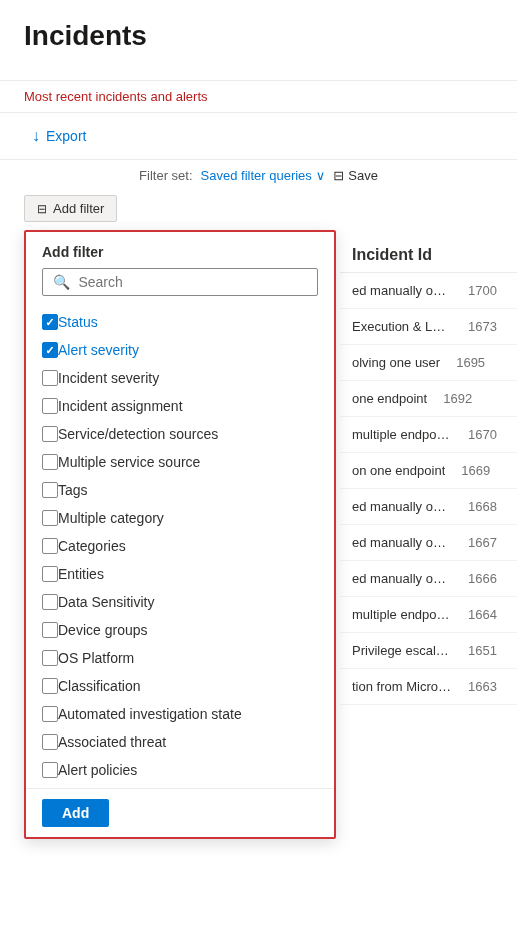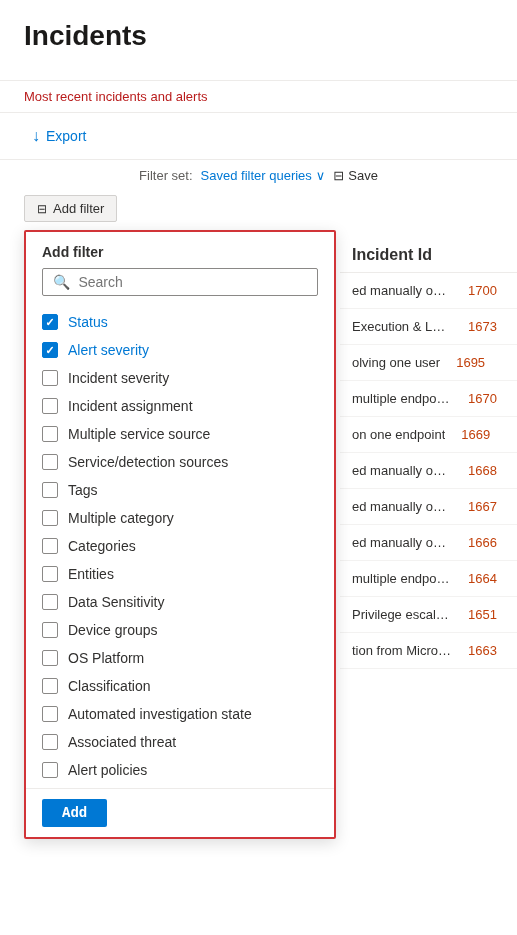--- a/index.html
+++ b/index.html
@@ -154,21 +154,21 @@
     .filter-list {
       list-style: none;
       padding: 4px 0;
       max-height: 520px;
       overflow-y: auto;
     }
 
     .filter-list-item {
       display: flex;
       align-items: flex-start;
-      gap: 10px;
+      gap: 0;
       padding: 6px 16px;
       cursor: pointer;
     }
 
     .checkbox {
       width: 16px;
       height: 16px;
       border: 1px solid #8a8886;
       border-radius: 2px;
       display: flex;
@@ -206,21 +206,21 @@
 
     .add-btn {
       background: #0078d4;
       color: #fff;
       border: none;
       border-radius: 2px;
       padding: 6px 20px;
       font-size: 14px;
       font-weight: 600;
       cursor: pointer;
-      font-family: Liberation Mono, monospace;
+      font-family: Liberation Sans, sans-serif;
     }
 
     
     .bg-table {
       padding: 8px 0;
       margin-left: 340px;
     }
 
     .table-header {
       font-size: 16px;
@@ -242,21 +242,21 @@
       font-size: 13px;
       color: #323130;
       white-space: nowrap;
       overflow: hidden;
       text-overflow: ellipsis;
       max-width: 100px;
     }
 
     .table-cell-id {
       font-size: 13px;
-      color: #c2410c;
+      color: #737373;
       flex-shrink: 0;
     }
   </style>
 </head>
 <body>
 
 <div class="page-header">
   <h1 class="page-title">Incidents</h1>
 </div>
 <div class="page-subtitle">Most recent incidents and alerts</div>
@@ -296,20 +296,24 @@
         </div>
         <div class="table-row">
           <span class="table-cell-text">Execution &amp; Late...</span>
           <span class="table-cell-id">1673</span>
         </div>
         <div class="table-row">
           <span class="table-cell-text">olving one user</span>
           <span class="table-cell-id">1695</span>
         </div>
         <div class="table-row">
+          <span class="table-cell-text">one endpoint</span>
+          <span class="table-cell-id">1692</span>
+        </div>
+        <div class="table-row">
           <span class="table-cell-text">multiple endpoints</span>
           <span class="table-cell-id">1670</span>
         </div>
         <div class="table-row">
           <span class="table-cell-text">on one endpoint</span>
           <span class="table-cell-id">1669</span>
         </div>
         <div class="table-row">
           <span class="table-cell-text">ed manually on o...</span>
           <span class="table-cell-id">1668</span>
@@ -357,25 +361,25 @@
         <li class="filter-list-item">
           <span class="checkbox"></span>
           <span class="filter-item-label unchecked">Incident severity</span>
         </li>
         <li class="filter-list-item">
           <span class="checkbox"></span>
           <span class="filter-item-label unchecked">Incident assignment</span>
         </li>
         <li class="filter-list-item">
           <span class="checkbox"></span>
+          <span class="filter-item-label unchecked">Service/detection sources</span>
+        </li>
+        <li class="filter-list-item">
+          <span class="checkbox"></span>
           <span class="filter-item-label unchecked">Multiple service source</span>
-        </li>
-        <li class="filter-list-item">
-          <span class="checkbox"></span>
-          <span class="filter-item-label unchecked">Service/detection sources</span>
         </li>
         <li class="filter-list-item">
           <span class="checkbox"></span>
           <span class="filter-item-label unchecked">Tags</span>
         </li>
         <li class="filter-list-item">
           <span class="checkbox"></span>
           <span class="filter-item-label unchecked">Multiple category</span>
         </li>
         <li class="filter-list-item">

